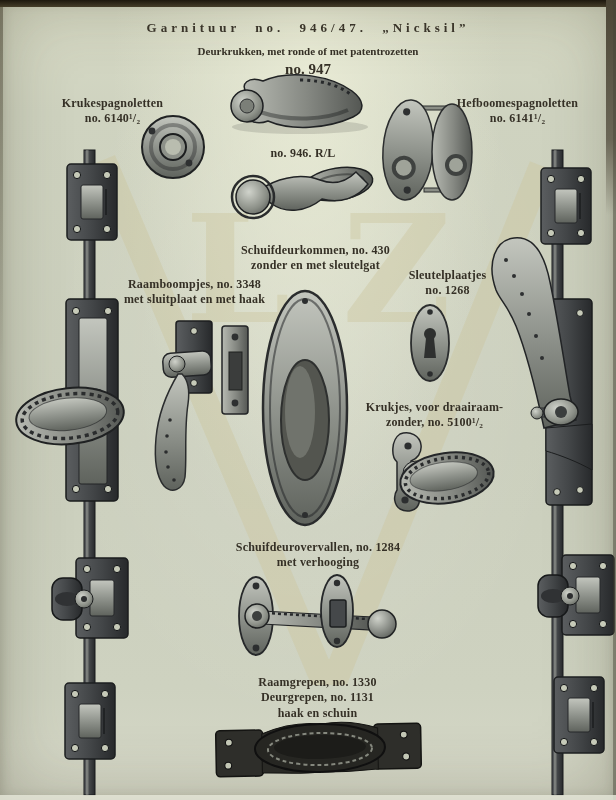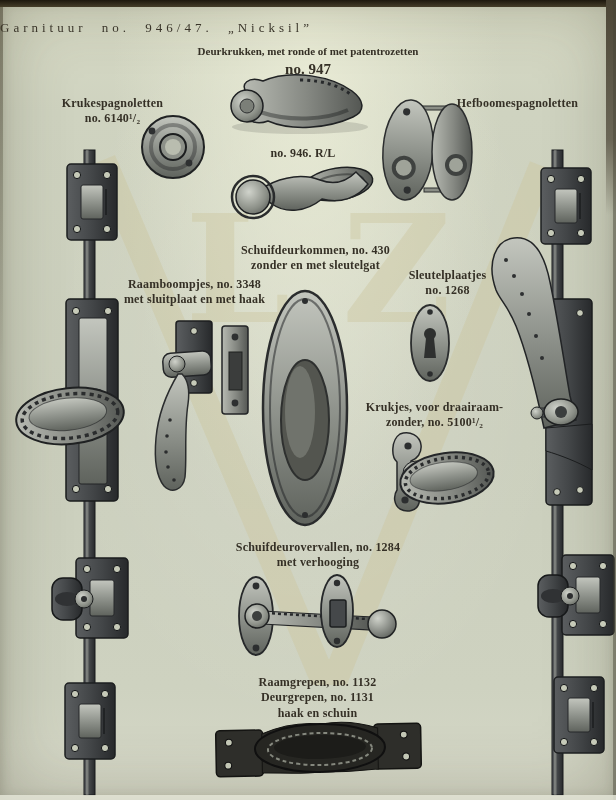--- a/index.html
+++ b/index.html
@@ -12,22 +12,22 @@
         box-shadow:inset 0 0 70px rgba(62,60,38,.30), inset 0 0 14px rgba(50,48,30,.25);}
   .edge-top{position:absolute;left:0;top:0;width:100%;height:7px;background:linear-gradient(180deg,#1d180e,#453d29);}
   .edge-right-dark{position:absolute;right:0;top:0;width:10px;height:215px;
         background:linear-gradient(180deg,#4c4636 0%,#6a6656 65%,rgba(106,102,86,0) 100%);}
   .edge-right-line{position:absolute;right:0;top:0;width:3px;height:100%;background:rgba(70,68,55,.45);}
   .edge-left-line{position:absolute;left:0;top:7px;width:3px;height:45%;background:linear-gradient(180deg,rgba(66,60,42,.5),rgba(66,60,42,0));}
   .edge-bottom{position:absolute;left:0;bottom:0;width:100%;height:5px;background:rgba(228,229,215,.85);}
   .lbl{position:absolute;color:#353026;text-align:center;font-weight:bold;
        font-size:12px;line-height:1.28;letter-spacing:.2px;}
   .lbl .sub{font-weight:bold;}
-  .title{position:absolute;left:0;top:20px;width:100%;color:#3a352a;
-         font-weight:normal;font-size:13px;letter-spacing:4px;word-spacing:8px;}
+  .title{position:absolute;left:0;top:20px;width:100%;text-align:center;color:#3a352a;
+         font-weight:bold;font-size:13px;letter-spacing:4px;word-spacing:8px;}
   .subtitle{position:absolute;left:0;top:45px;width:100%;text-align:center;color:#353026;
          font-weight:bold;font-size:11px;}
   .subtitle2{position:absolute;left:0;top:61px;width:100%;text-align:center;color:#353026;
          font-weight:bold;font-size:15px;}
   svg{position:absolute;left:0;top:0;}
   .wm-letter{font-family:"DejaVu Serif","Liberation Serif",serif;font-weight:bold;}
 </style>
 </head>
 <body>
 
@@ -262,20 +262,21 @@
   <div class="subtitle">Deurkrukken, met ronde of met patentrozetten</div>
   <div class="subtitle2">no. 947</div>
 
   <div class="lbl" style="left:20px;top:96px;width:185px;">
     <div>Krukespagnoletten</div>
     <div class="sub">no. 6140¹/₂</div>
   </div>
 
   <div class="lbl" style="left:425px;top:96px;width:185px;">
     <div>Hefboomespagnoletten</div>
+    <div class="sub">no. 6141¹/₂</div>
   </div>
 
   <div class="lbl" style="left:238px;top:146px;width:130px;font-weight:bold;">
     <div>no. 946. R/L</div>
   </div>
 
   <div class="lbl" style="left:208px;top:243px;width:215px;">
     <div>Schuifdeurkommen, no. 430</div>
     <div class="sub">zonder en met sleutelgat</div>
   </div>
@@ -294,21 +295,21 @@
     <div>Krukjes, voor draairaam-</div>
     <div class="sub">zonder, no. 5100¹/₂</div>
   </div>
 
   <div class="lbl" style="left:208px;top:540px;width:220px;">
     <div>Schuifdeurovervallen, no. 1284</div>
     <div class="sub">met verhooging</div>
   </div>
 
   <div class="lbl" style="left:220px;top:675px;width:195px;">
-    <div>Raamgrepen, no. 1132</div>
+    <div>Raamgrepen, no. 1330</div>
     <div>Deurgrepen, no. 1131</div>
     <div class="sub">haak en schuin</div>
   </div>
 
   <div class="edge-top"></div>
   <div class="edge-right-dark"></div>
   <div class="edge-right-line"></div>
   <div class="edge-left-line"></div>
   <div class="edge-bottom"></div>
 </div>

